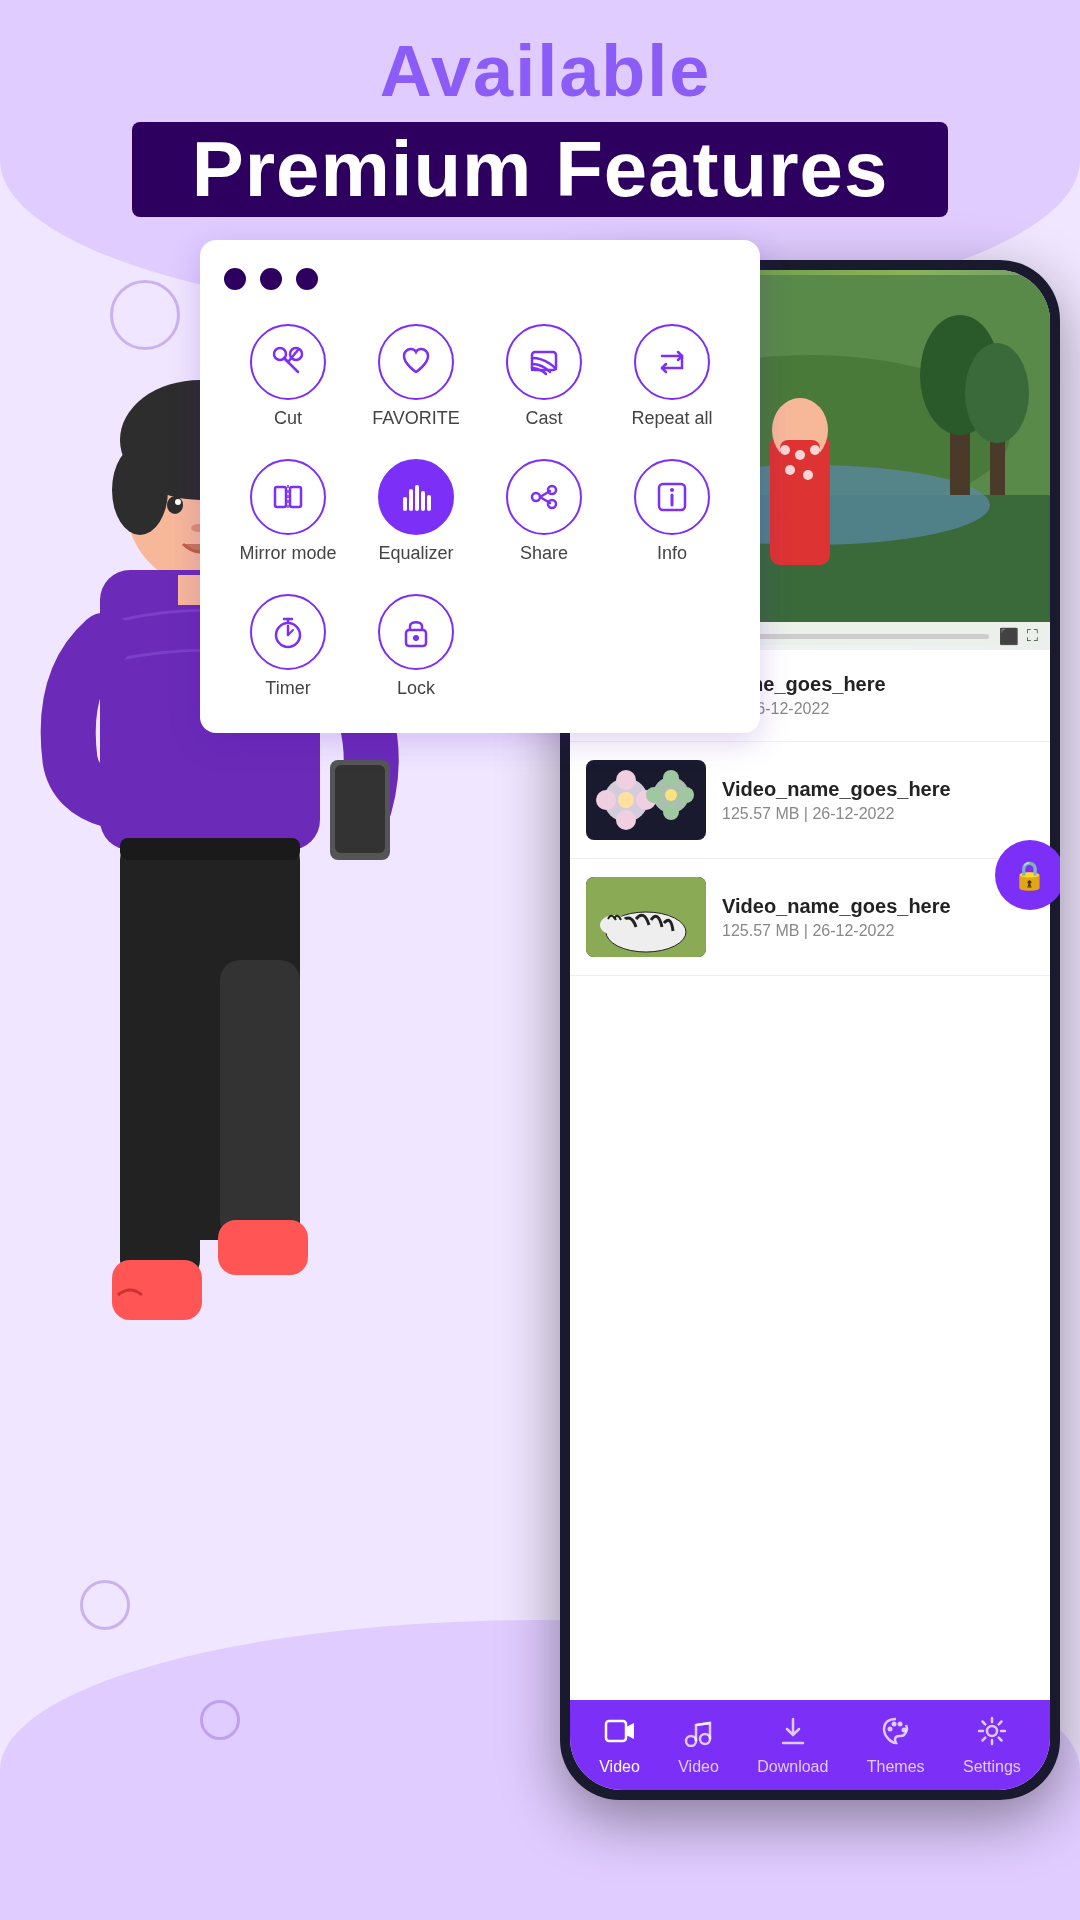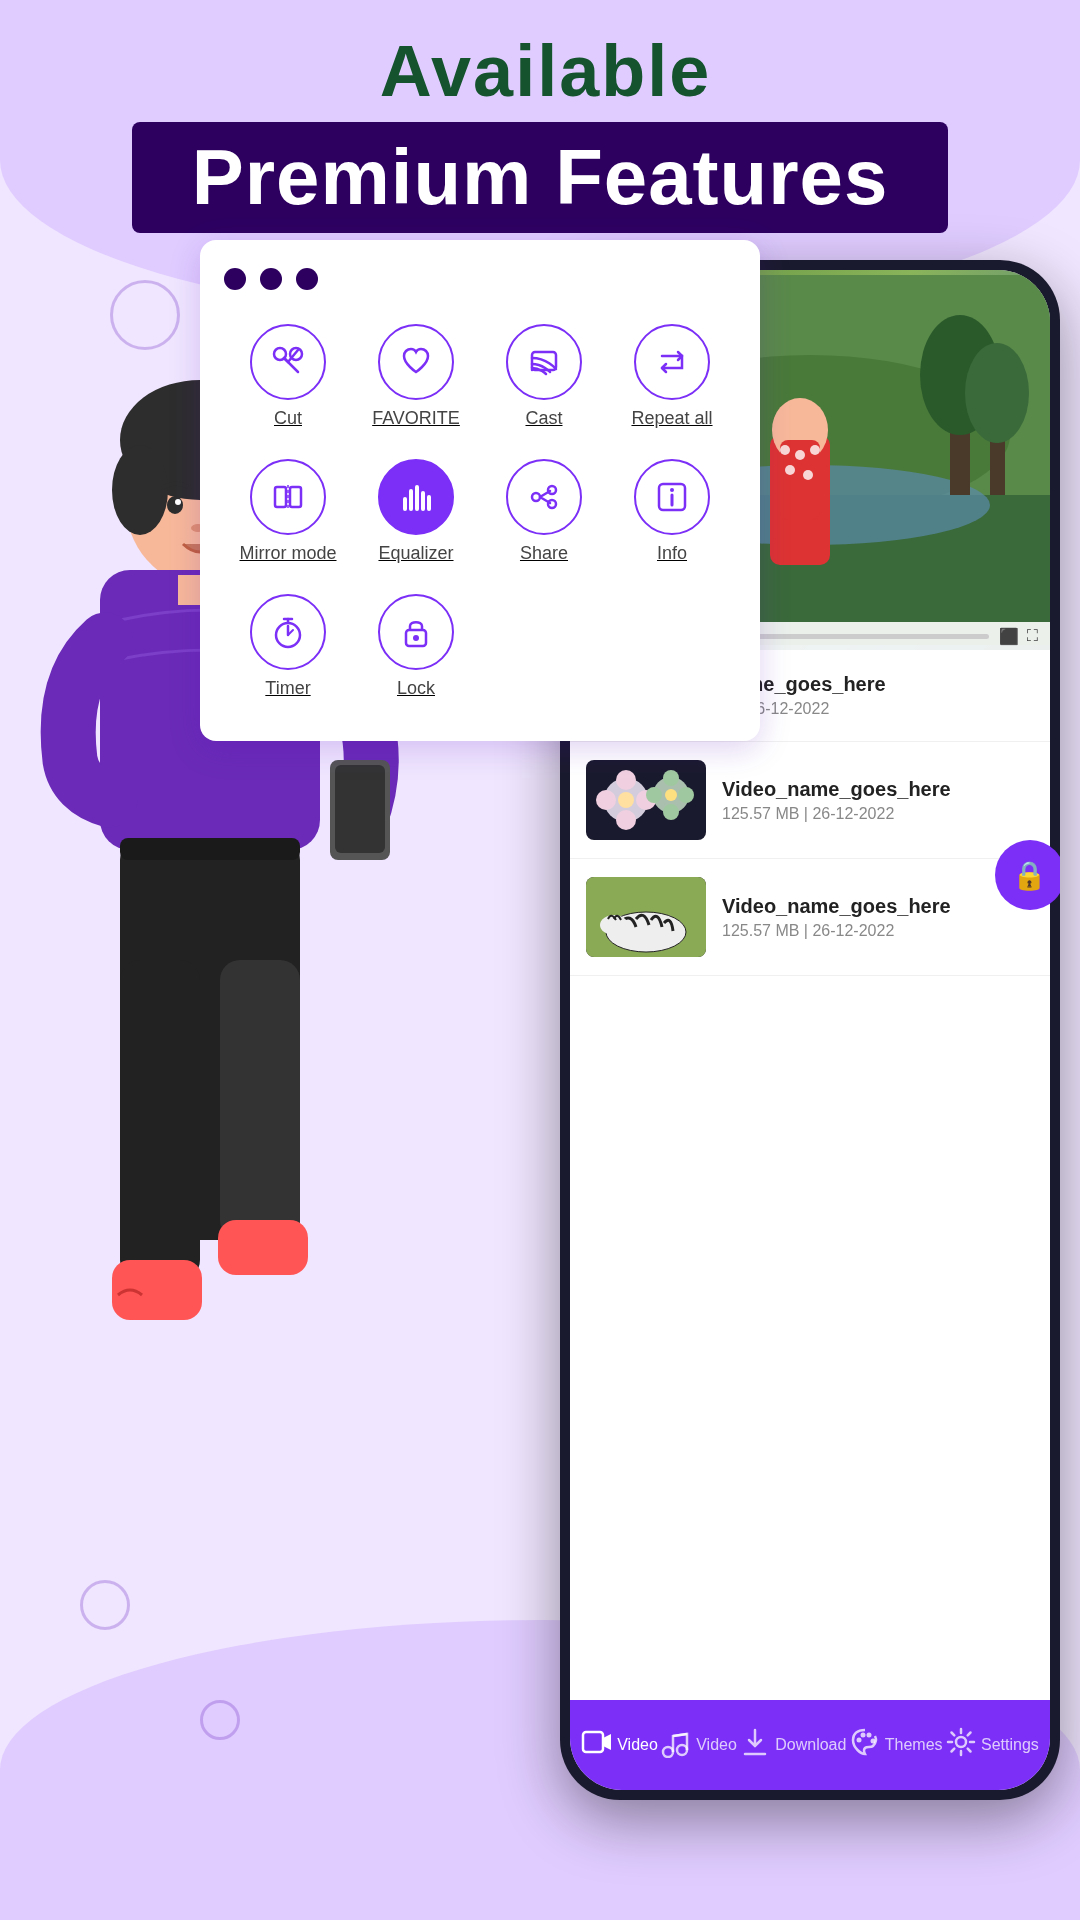--- a/index.html
+++ b/index.html
@@ -34,29 +34,29 @@
     .header {
       position: absolute;
       top: 30px;
       left: 0; right: 0;
       text-align: center;
       z-index: 10;
     }
     .header-available {
       font-size: 72px;
       font-weight: 900;
-      color: #14532d;
+      color: #8b5cf6;
       letter-spacing: 2px;
       margin-left: 11px;
     }
     .header-banner {
       margin: 10px auto 0;
       background: #2d0060;
       display: inline-block;
-      padding: 10px 60px;
+      padding: 2px 60px;
       border-radius: 8px;
     }
     .header-premium {
       font-size: 78px;
       font-weight: 900;
       color: #ffffff;
       letter-spacing: 1px;
     }
 
     
@@ -108,22 +108,21 @@
     
     .popup-card {
       position: absolute;
       top: 240px;
       left: 200px;
       width: 560px;
       background: #fff;
       border-radius: 16px;
       z-index: 20;
       box-shadow: 0 8px 32px rgba(80,0,180,0.18);
-      padding: 28px 24px 32px;
-      text-decoration: underline;
+      padding: 28px 24px 24px;
     }
     .popup-dots {
       display: flex;
       gap: 14px;
       margin-bottom: 24px;
     }
     .popup-dot {
       width: 22px; height: 22px;
       border-radius: 50%;
       background: #2d0060;
@@ -277,21 +276,21 @@
       bottom: 0; left: 0; right: 0;
       height: 90px;
       background: #7b2ff7;
       display: flex;
       align-items: center;
       justify-content: space-around;
       padding: 0 10px;
     }
     .nav-item {
       display: flex;
-      flex-direction: row;
+      flex-direction: column;
       align-items: center;
       gap: 4px;
       color: rgba(255,255,255,0.75);
       font-size: 14px;
     }
     .nav-item.active {
       color: #fff;
     }
     .nav-icon {
       font-size: 28px;

